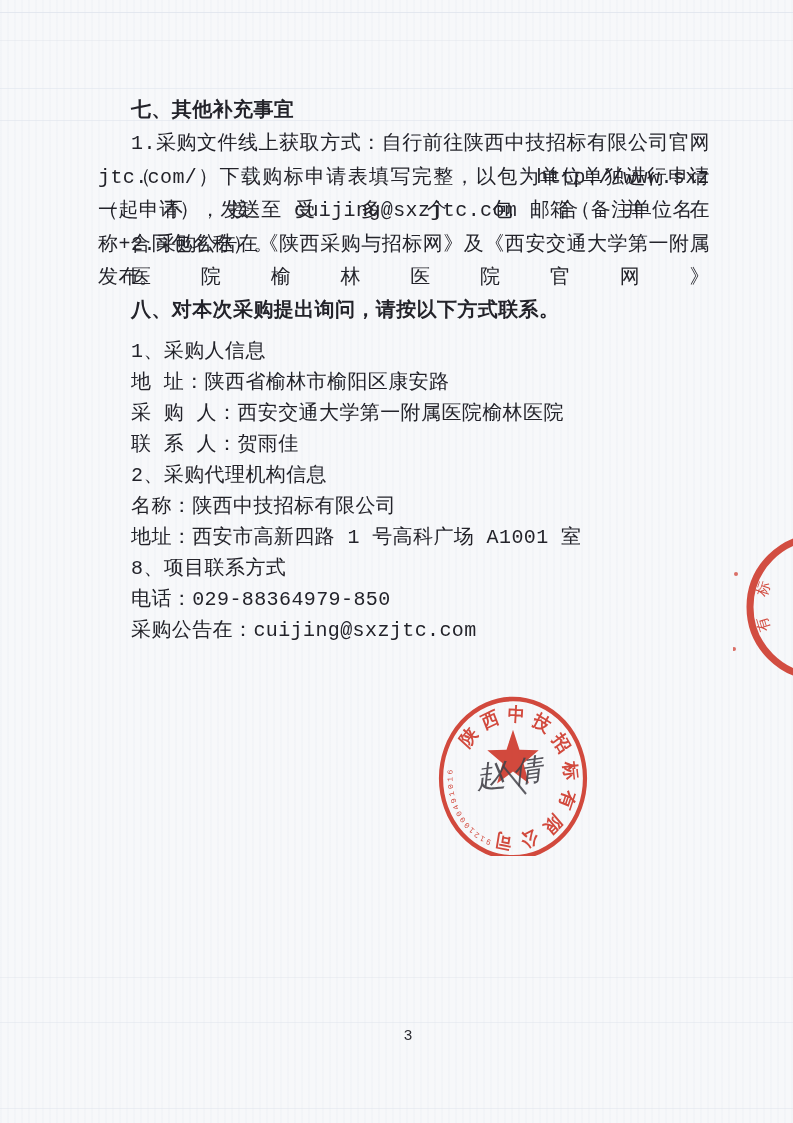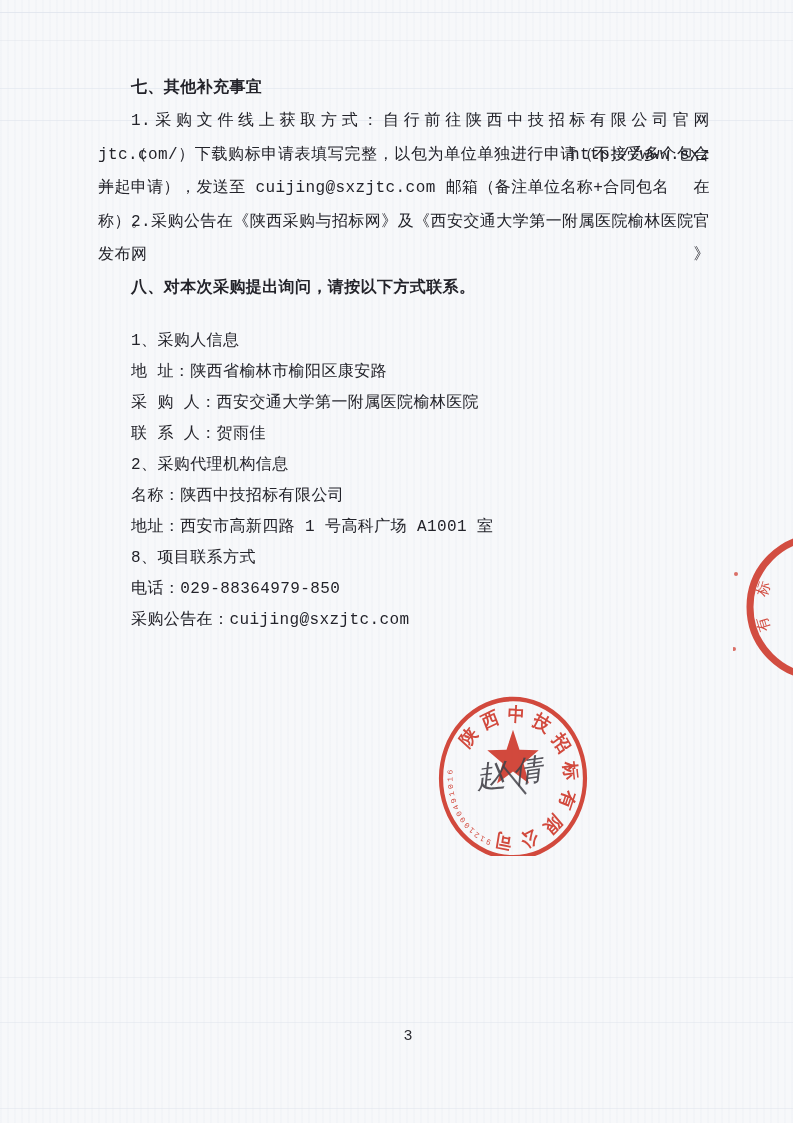--- a/index.html
+++ b/index.html
@@ -8,29 +8,29 @@
     width:793px;height:1123px;
     margin:0 auto;
     background:#f7f8fa;
     background-image:repeating-linear-gradient(90deg, rgba(228,233,240,.22) 0 2px, rgba(0,0,0,0) 2px 7px);
     overflow:hidden;
     font-family:"Liberation Mono","DejaVu Sans Mono",serif;
     color:#23232a;
   }
   .scan-line{position:absolute;left:0;width:100%;height:1px;background:#dfe4ec;opacity:.75;}
   .content{
-    position:absolute;left:98px;top:72px;width:612px;
-    font-size:16px;letter-spacing:.4px;
+    position:absolute;left:98px;top:94px;width:612px;
+    font-size:20px;letter-spacing:.4px;
   }
   .p-line{height:33.4px;line-height:33.4px;white-space:nowrap;}
   .p-line.wrap{white-space:normal;}
   .heading{font-weight:bold;}
   .indent{padding-left:33px;}
   .jline{white-space:normal;text-align:justify;text-align-last:justify;}
-  .info-block{margin-top:20px;}
+  .info-block{margin-top:8px;}
   .info-line{height:31px;line-height:31px;white-space:pre;}
   .page-number{
     position:absolute;left:98px;top:1028px;width:620px;
     text-align:center;font-size:15px;color:#2a2a30;
   }
   .seal{position:absolute;left:437px;top:688px;width:152px;height:168px;}
   .edge-seal{position:absolute;left:733px;top:538px;width:60px;height:140px;}
   svg text{user-select:none;}
 </style>
 </head>

